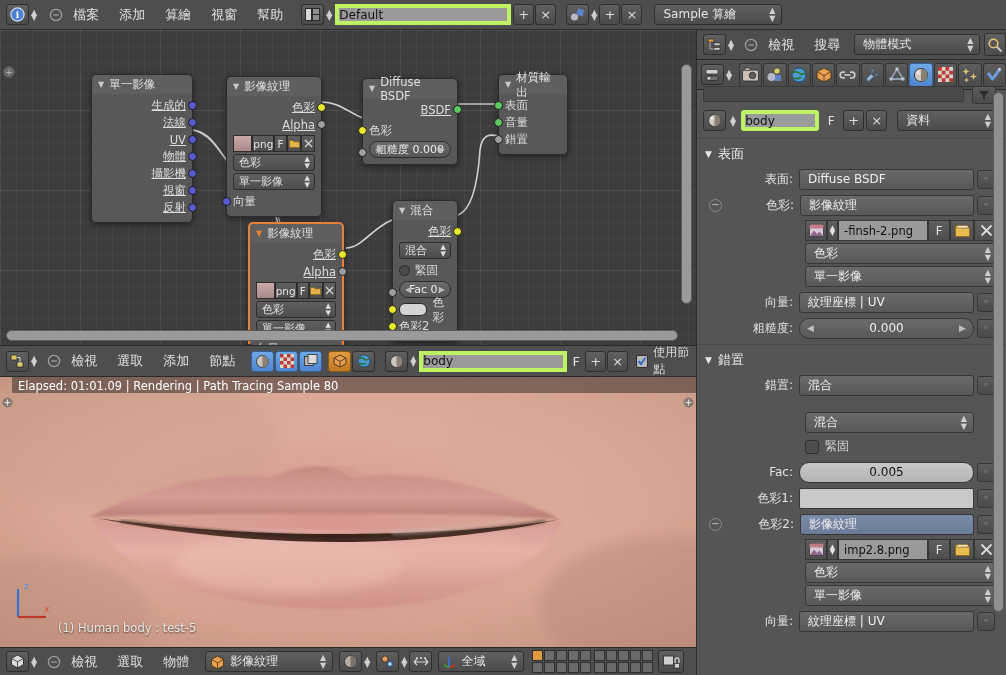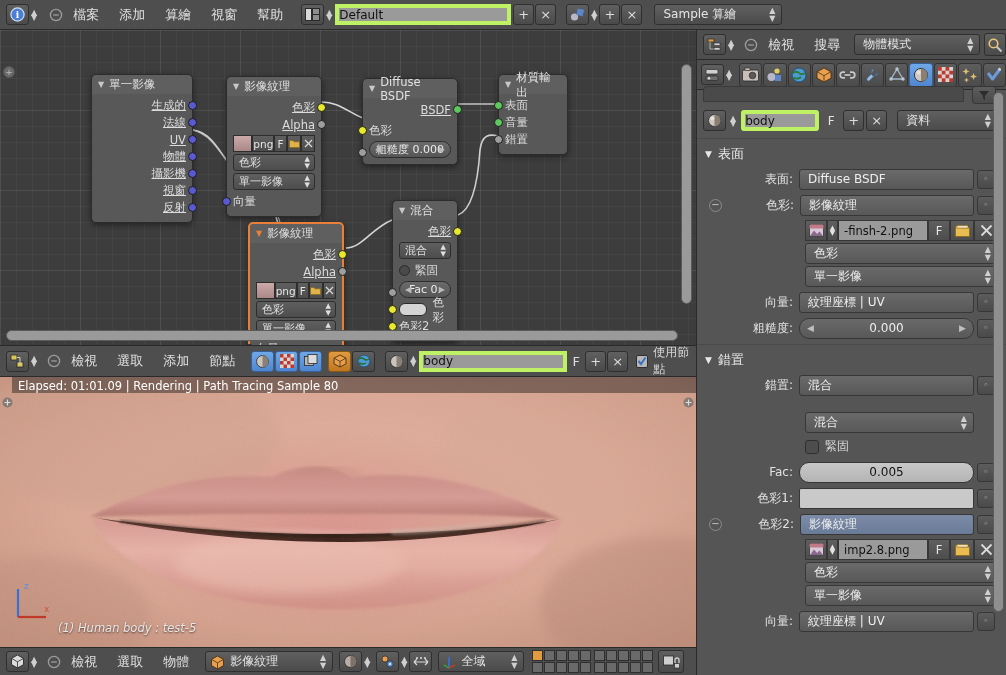--- a/index.html
+++ b/index.html
@@ -91,21 +91,21 @@
 
   
   #viewport { position:absolute; left:0; top:377px; width:696px; height:270px;
               overflow:hidden; }
   #lips { position:absolute; inset:0; }
   #renderinfo { position:absolute; left:12px; top:0; width:696px; height:16px;
               background:rgba(60,50,45,.55); color:#fff; font-size:11.5px;
               display:flex; align-items:flex-end; padding-left:6px; }
   .vpcorner { position:absolute; width:11px; height:11px; }
   #objinfo { position:absolute; left:58px; bottom:12px; color:#e8e8e8;
-             font-size:11.5px; text-shadow:0 1px 2px rgba(0,0,0,.6);font-style:italic; }
+             font-size:11.5px; text-shadow:0 1px 2px rgba(0,0,0,.6); }
 
   
   #vphdr { position:absolute; left:0; top:647px; width:712px; height:28px;
            background:#4e4e4e; display:flex; align-items:center;
            border-top:1px solid #2a2a2a; }
 
   
   #props { position:absolute; left:696px; top:30px; width:310px; height:645px;
            background:#555; border-left:1px solid #2b2b2b; overflow:hidden; }
   #outhdr { height:30px; background:#4e4e4e; display:flex; align-items:center;

